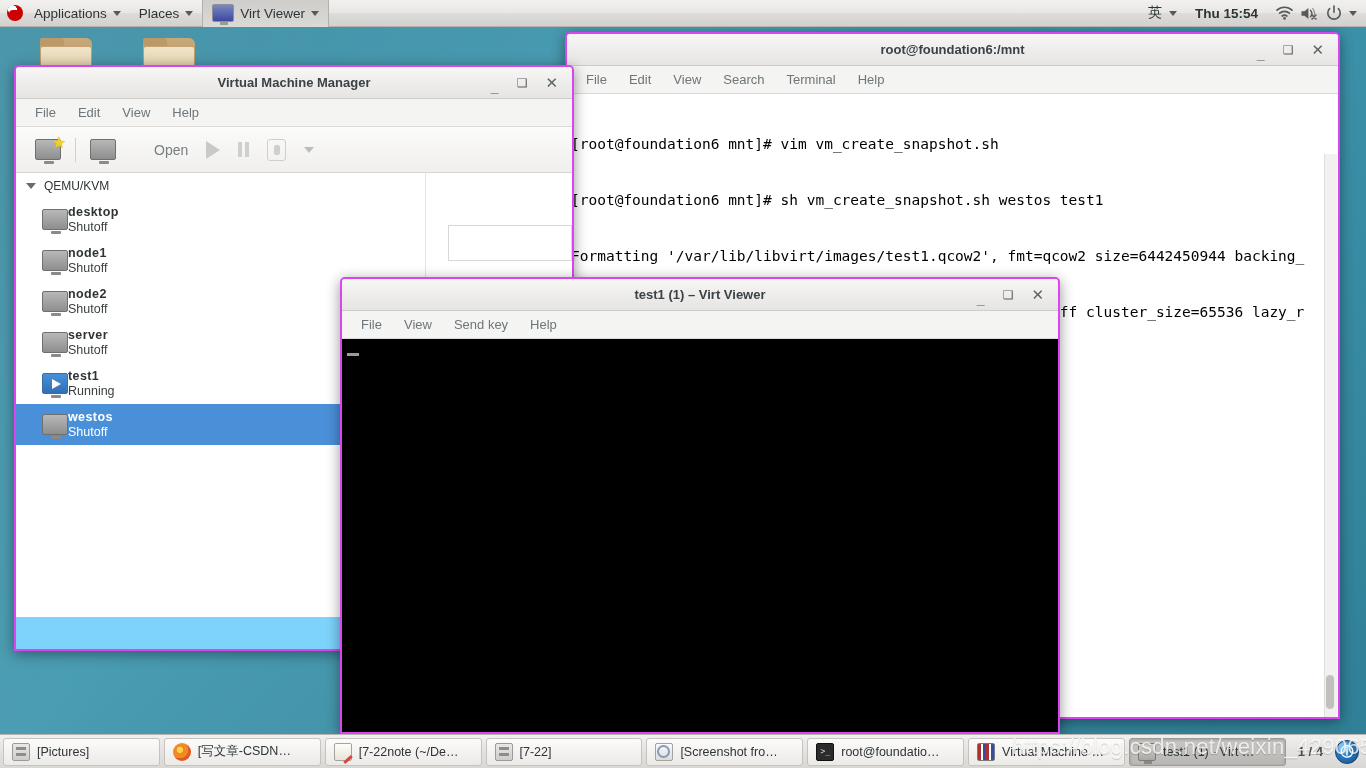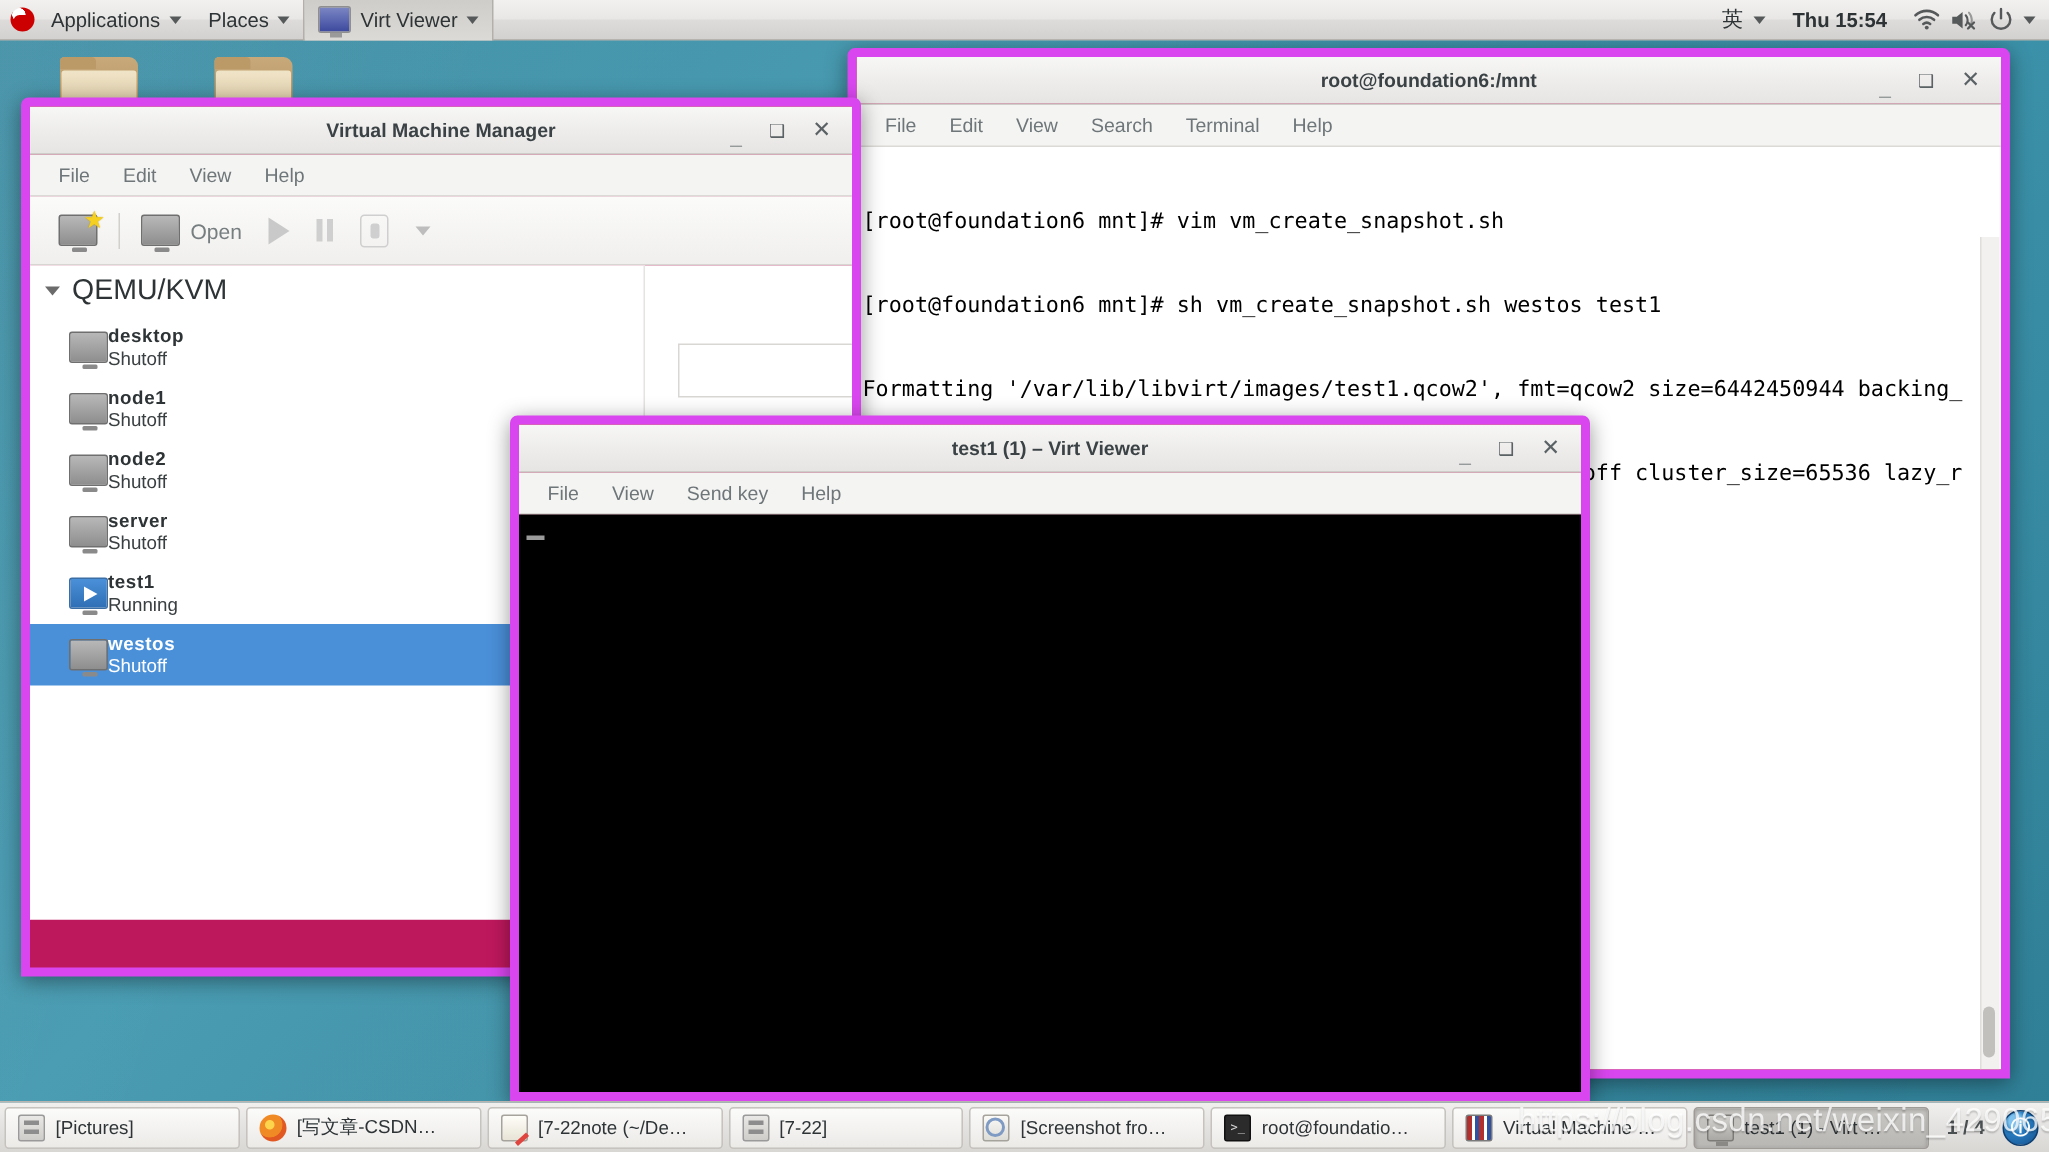--- a/index.html
+++ b/index.html
@@ -63,22 +63,22 @@
   }
   .panel-right { margin-left: auto; display: flex; align-items: center; }
   .panel-right .panel-menu { gap: 7px; }
   .ime-label { font-size: 14px; }
   .wifi-icon, .vol-icon, .power-icon { display: inline-block; }
   .clock { font-weight: 600; font-size: 13.5px; }
 
   
   .window {
     position: absolute;
-    background: #be185d;
-    border: 6px solid #d946ef;
+    background: #7dd3fc;
+    border: 2px solid #d946ef;
     border-radius: 5px 5px 0 0;
     box-shadow: 0 3px 14px rgba(0,0,0,0.42);
     overflow: hidden;
   }
   .titlebar {
     height: 32px; display: flex; align-items: center;
     background: linear-gradient(to bottom,#f7f7f6 0%,#eeedeb 50%,#e6e5e3 100%);
     border-bottom: 1px solid #cfcdc9;
     position: relative;
   }
@@ -156,21 +156,21 @@
   }
   .monitor-icon.running {
     background: linear-gradient(to bottom,#4a90d9,#2f6fb5);
     border-color:#3a6ea5;
   }
   .monitor-icon.running::before {
     content:''; position:absolute; left:9px; top:5px;
     border-left: 9px solid #fff; border-top: 5px solid transparent;
     border-bottom: 5px solid transparent;
   }
-  .tb-label { color: #777e80; font-size: 14px; }
+  .tb-label { color: #777e80; font-size: 14px; margin-left: 31px; }
   .play-outline {
     width:0;height:0;border-top:9px solid transparent;border-bottom:9px solid transparent;
     border-left:14px solid #c9c9c9;
   }
   .pause-icon { display:flex; gap:3px; }
   .pause-icon i { display:block; width:4px; height:15px; background:#cfcfcf; }
   .shut-icon {
     width: 19px; height: 22px; border:1px solid #cfcfcf; border-radius:3px;
     display:flex;align-items:center;justify-content:center;
   }
@@ -185,21 +185,21 @@
   }
   .colhead-name { width: 410px; padding-left: 14px; display:flex; align-items:center; border-right:1px solid #e2e0dd; height:100%; }
   .colhead-sortarrow { margin-left:auto; margin-right:10px; width:0;height:0;
     border-left:5px solid transparent;border-right:5px solid transparent;border-top:6px solid #c4c2bf; }
   .colhead-cpu { padding-left: 14px; }
 
   .vmm-body { display: flex; height: calc(100% - 32px - 28px - 46px - 32px); background:#fff; }
   .vm-list { width: 410px; border-right: 1px solid #e6e4e1; background:#fff; }
   .vm-group {
     display:flex;align-items:center;gap:8px;
-    padding: 6px 0 6px 10px; font-size:19px; color:#2e3436;
+    padding: 6px 0 6px 10px; font-size:12px; color:#2e3436;
   }
   .tri-down { width:0;height:0;border-left:5px solid transparent;border-right:5px solid transparent;border-top:6px solid #6b6b6b; }
   .vm-row {
     display:flex;align-items:center;
     padding: 5px 0 5px 26px; height: 41px;
   }
   .vm-row.selected { background: #4a90d9; }
   .vm-row.selected .vm-name, .vm-row.selected .vm-state { color:#fff; }
   .vm-name { font-weight:700; font-size:12.5px; color:#2e3436; letter-spacing:0.4px; }
   .vm-state { font-size:12.5px; color:#3a3f41; }

